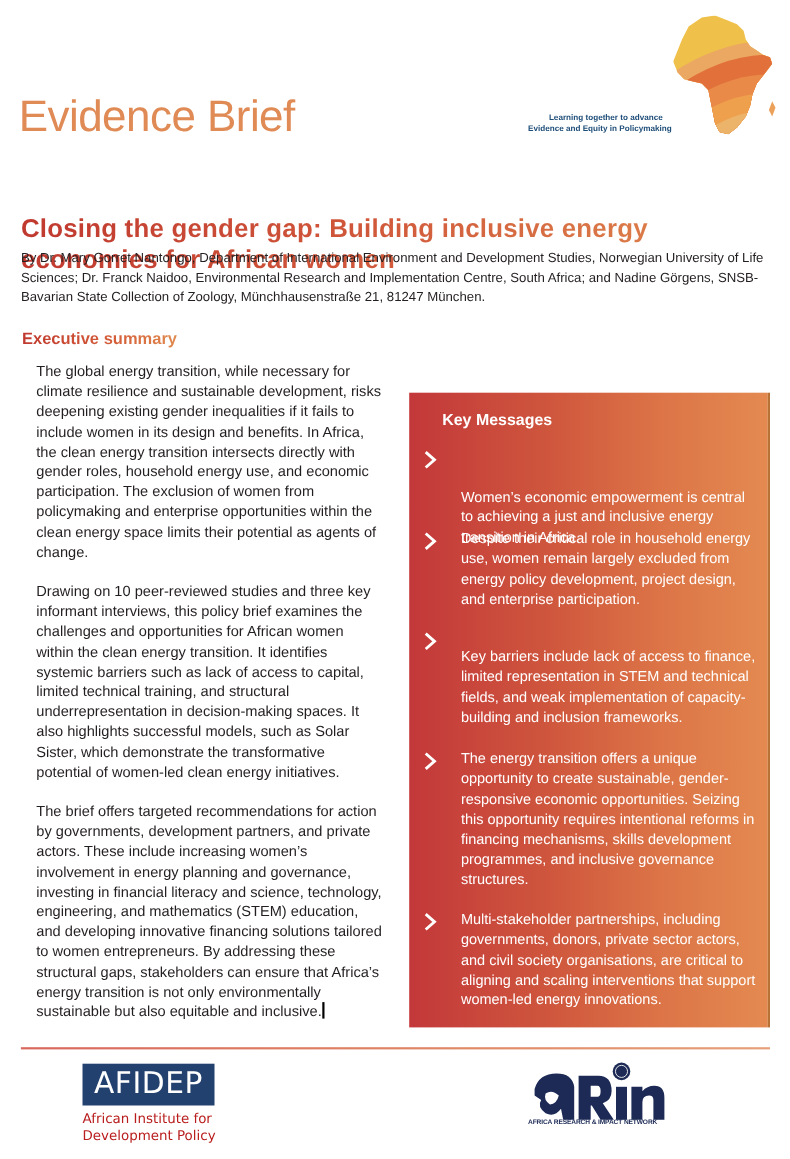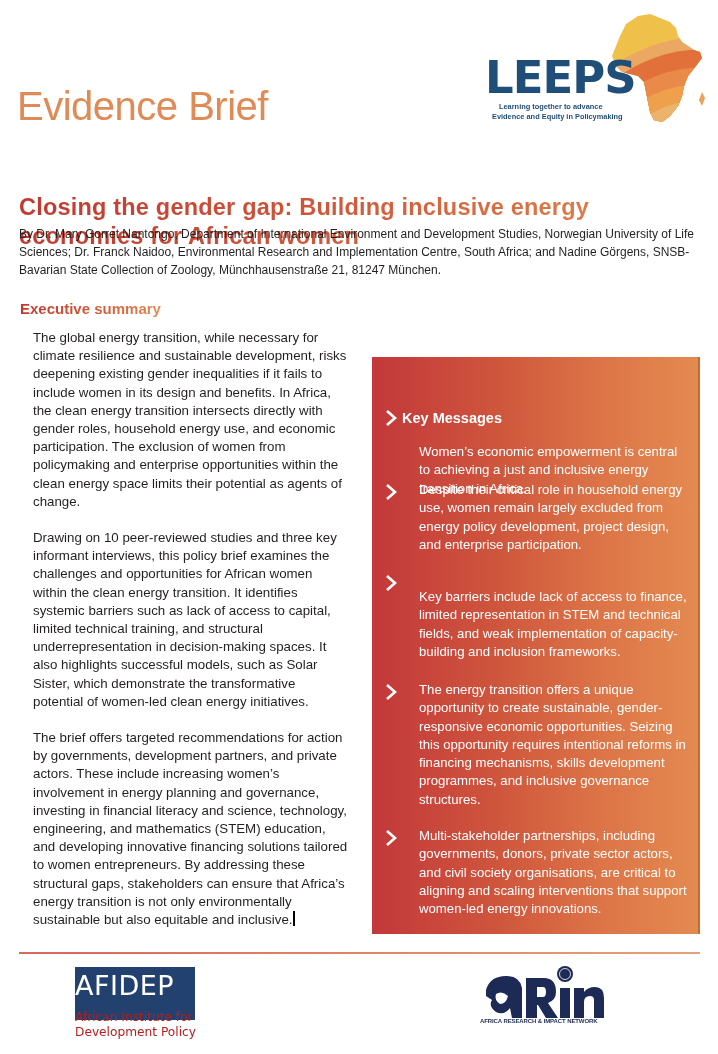--- a/index.html
+++ b/index.html
@@ -22,41 +22,41 @@
                   -webkit-background-clip: text; background-clip: text; color: transparent; }
 
   #exec-body { left: 19px; top: 329px; width: 330px; font-size: 13.3px; line-height: 18.2px; color: #231f20; }
   #exec-body p { margin: 0 0 18px 14px; }
   .cursor { display: inline-block; width: 2px; height: 15px; background: #000; vertical-align: -2px; margin-left: 1px; }
 
   
   #key-box { left: 372px; top: 357px; width: 326px; height: 577px;
              background: linear-gradient(90deg, #c3383a 0%, #cf573d 40%, #dc7447 70%, #e48a51 100%);
              border-right: 2px solid #b87235; }
-  #key-heading { left: 30px; top: 17px; font-size: 14.5px; font-weight: bold; color: #ffffff; margin-top: 36px; }
+  #key-heading { left: 30px; top: 17px; font-size: 14.5px; font-weight: bold; color: #ffffff; }
   .km-item { position: absolute; left: 0; width: 326px; }
   .km-chevron { position: absolute; left: 12px; top: 2px; width: 14px; height: 18px; }
   .km-text { position: absolute; left: 47px; width: 272px; color: #ffffff; font-size: 13.2px; line-height: 18.3px; }
 
   
   #divider { left: 19px; top: 952px; width: 681px; height: 2px;
              background: linear-gradient(90deg, #d9675c 0%, #e08a65 60%, #e6a07a 100%); }
 
   
   #leeps-logo { left: 480px; top: 4px; width: 230px; height: 124px; }
   #leeps-word { left: 5px; top: 51px; font-size: 45px; font-weight: 900; color: #1f4e79;
                 letter-spacing: -1px; line-height: 1; font-family: "DejaVu Sans", sans-serif; }
   #leeps-tag1, #leeps-tag2 { font-size: 7.4px; color: #1f4e79; font-weight: bold; white-space: nowrap; }
   #leeps-tag1 { left: 19px; top: 98px; }
-  #leeps-tag2 { left: 12px; top: 108px; text-align: center; }
+  #leeps-tag2 { left: 0; top: 108px; text-align: center; }
   #africa-map { left: 118px; top: 2px; width: 112px; height: 120px; }
 
   
-  #afidep-box { left: 75px; top: 967px; width: 120px; height: 53px; background: #23416e;
-                color: #fff; font-size: 27px; font-weight: normal; line-height: 38px;
+  #afidep-box { left: 75px; top: 967px; width: 120px; height: 38px; background: #23416e;
+                color: #fff; font-size: 27px; font-weight: normal; text-align: center; line-height: 38px;
                 letter-spacing: 0.5px; font-family: "DejaVu Sans", sans-serif; }
   #afidep-tag { left: 75px; top: 1010px; font-size: 12.2px; line-height: 15px; color: #b91c1c;
                 font-family: "DejaVu Sans", sans-serif; }
 
   #arin-logo { left: 482px; top: 960px; width: 130px; height: 70px; }
   #arin-tag { left: 480px; top: 1018px; font-size: 6px; font-weight: bold; color: #1c2a55; letter-spacing: -0.1px; white-space: nowrap; }
 </style>
 </head>
 <body>
 
@@ -70,21 +70,20 @@
     <g clip-path="url(#afr)">
       <rect x="0" y="0" width="112" height="120" fill="#f0c14a"></rect>
       <path d="M0,70 Q50,30 112,30 L112,120 L0,120 Z" fill="#eba862"></path>
       <path d="M10,78 Q60,40 112,44 L112,120 L0,120 Z" fill="#e2703a"></path>
       <path d="M20,92 Q65,58 112,62 L112,120 L0,120 Z" fill="#e98a48"></path>
       <path d="M30,104 Q70,74 112,80 L112,120 L0,120 Z" fill="#efa04c"></path>
       <path d="M40,116 Q75,90 112,96 L112,120 L0,120 Z" fill="#ecb36a"></path>
     </g>
     <path d="M104,86 L107,92 L104,100 L101,94 Z" fill="#eca15a"></path>
   </svg>
-  <div id="leeps-word" class="abs">LEEPS</div>
   <div id="leeps-tag1" class="abs">Learning together to advance</div>
   <div id="leeps-tag2" class="abs">Evidence and Equity in Policymaking</div>
 </div>
 
 <div id="doc-type" class="abs">Evidence Brief</div>
 <div id="doc-title" class="abs">Closing the gender gap: Building inclusive energy economies for African women</div>
 <div id="authors" class="abs">By Dr. Mary Gorret Nantongo, Department of International Environment and Development Studies, Norwegian University of Life Sciences; Dr. Franck Naidoo, Environmental Research and Implementation Centre, South Africa; and Nadine Görgens, SNSB-Bavarian State Collection of Zoology, Münchhausenstraße 21, 81247 München.</div>
 
 <div id="exec-heading" class="abs">Executive summary</div>
 <div id="exec-body" class="abs">

